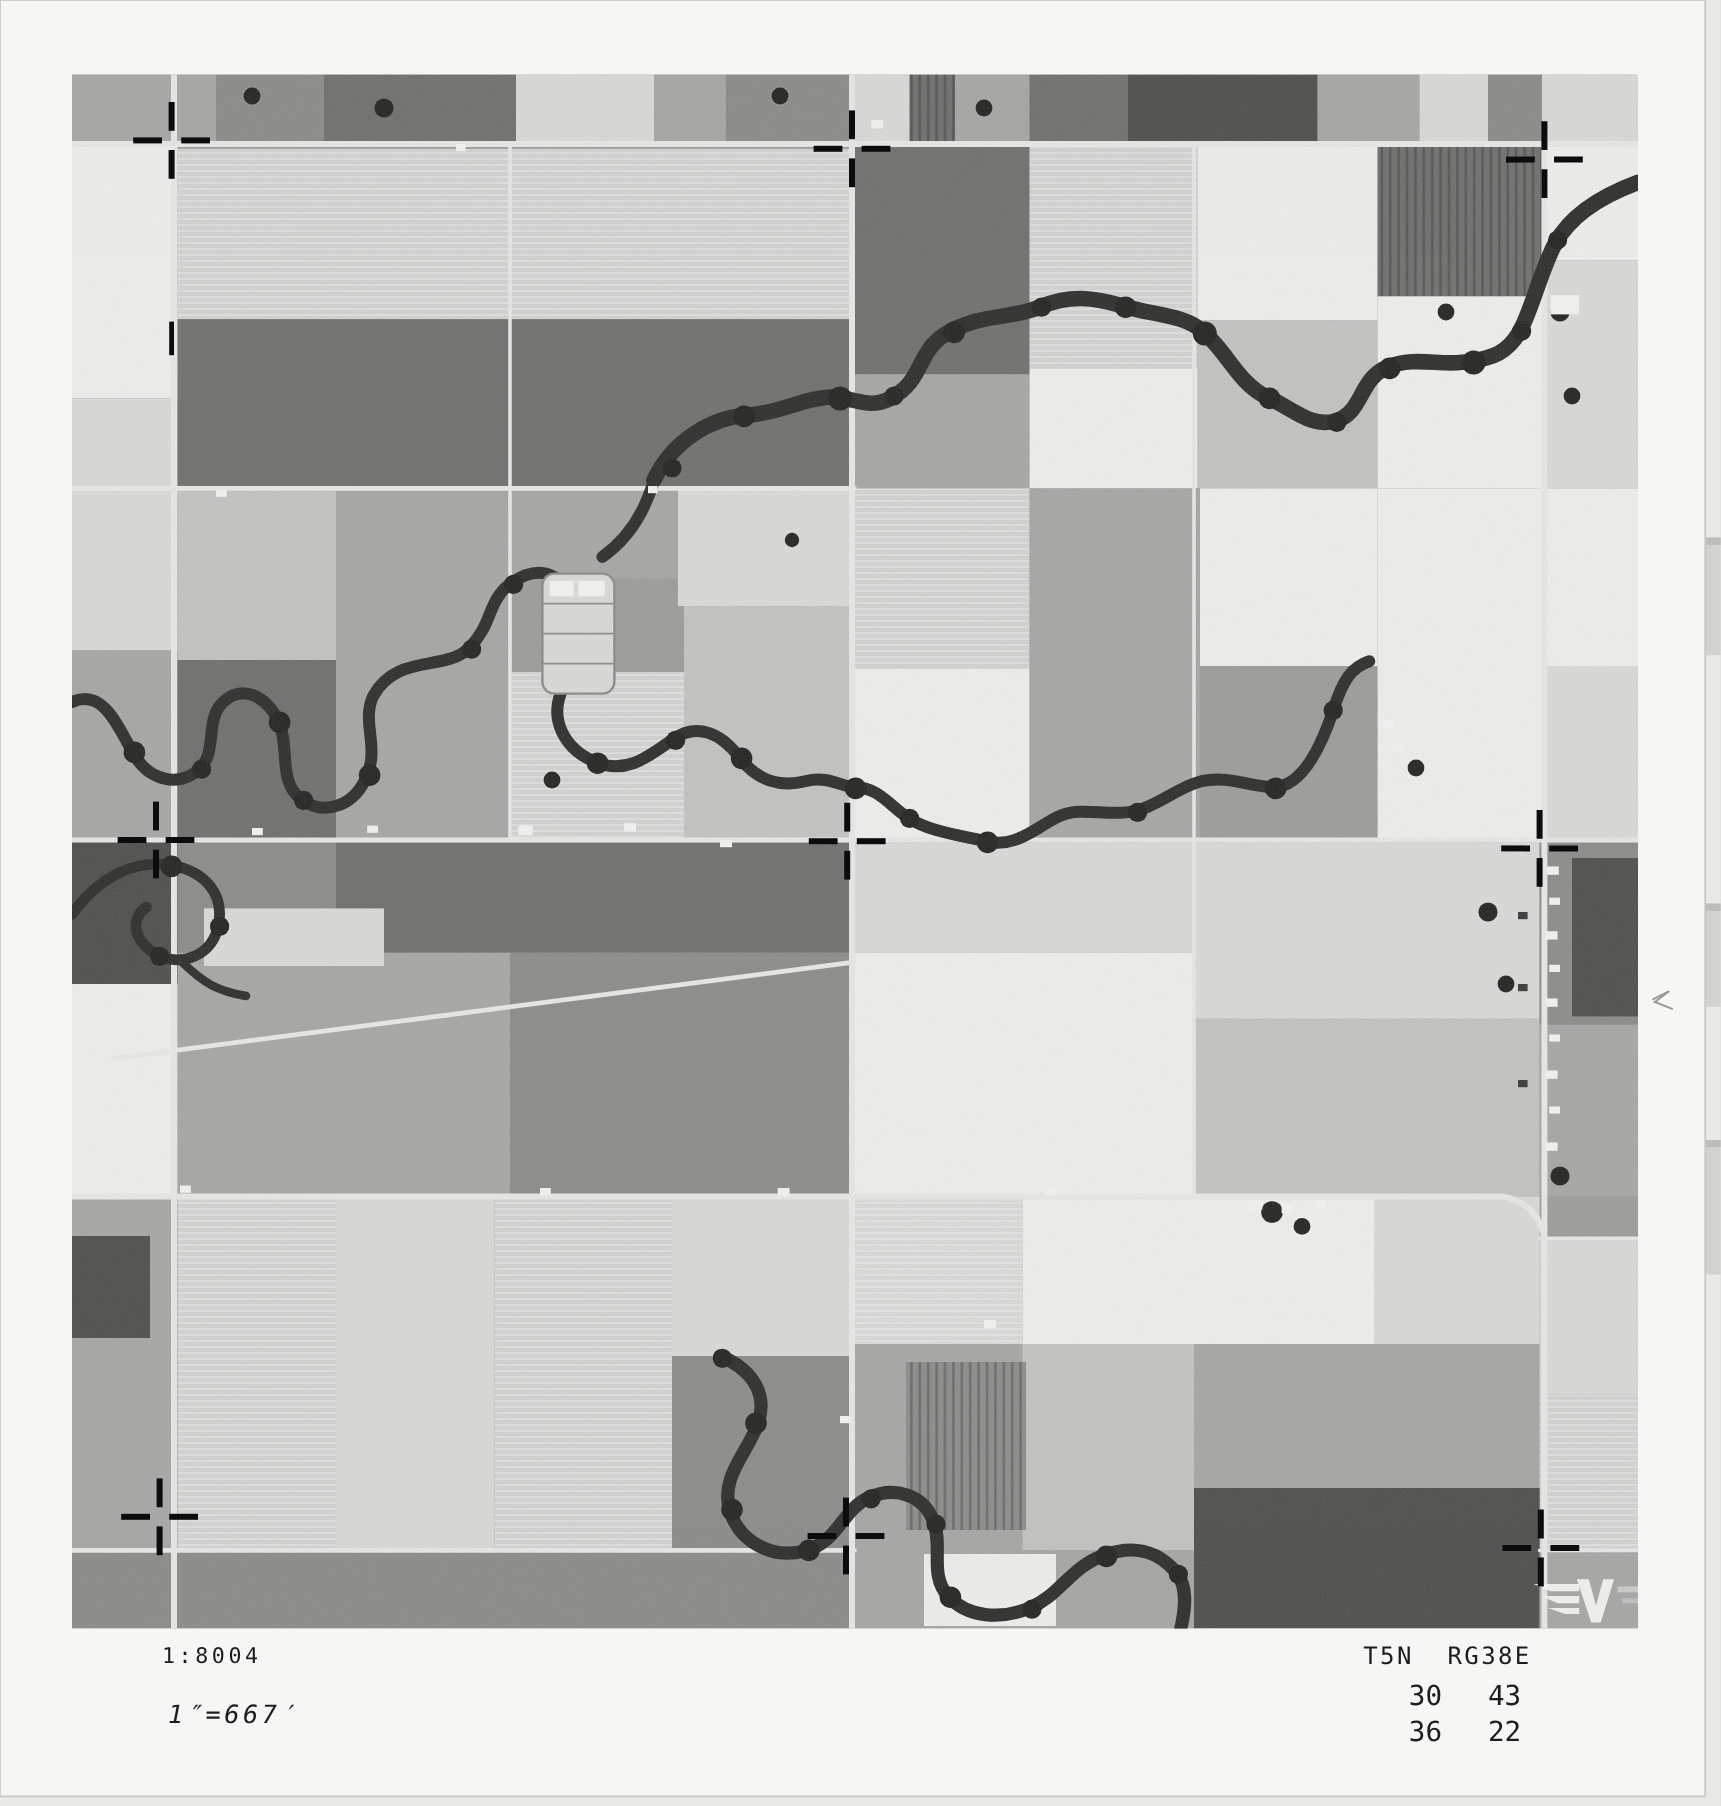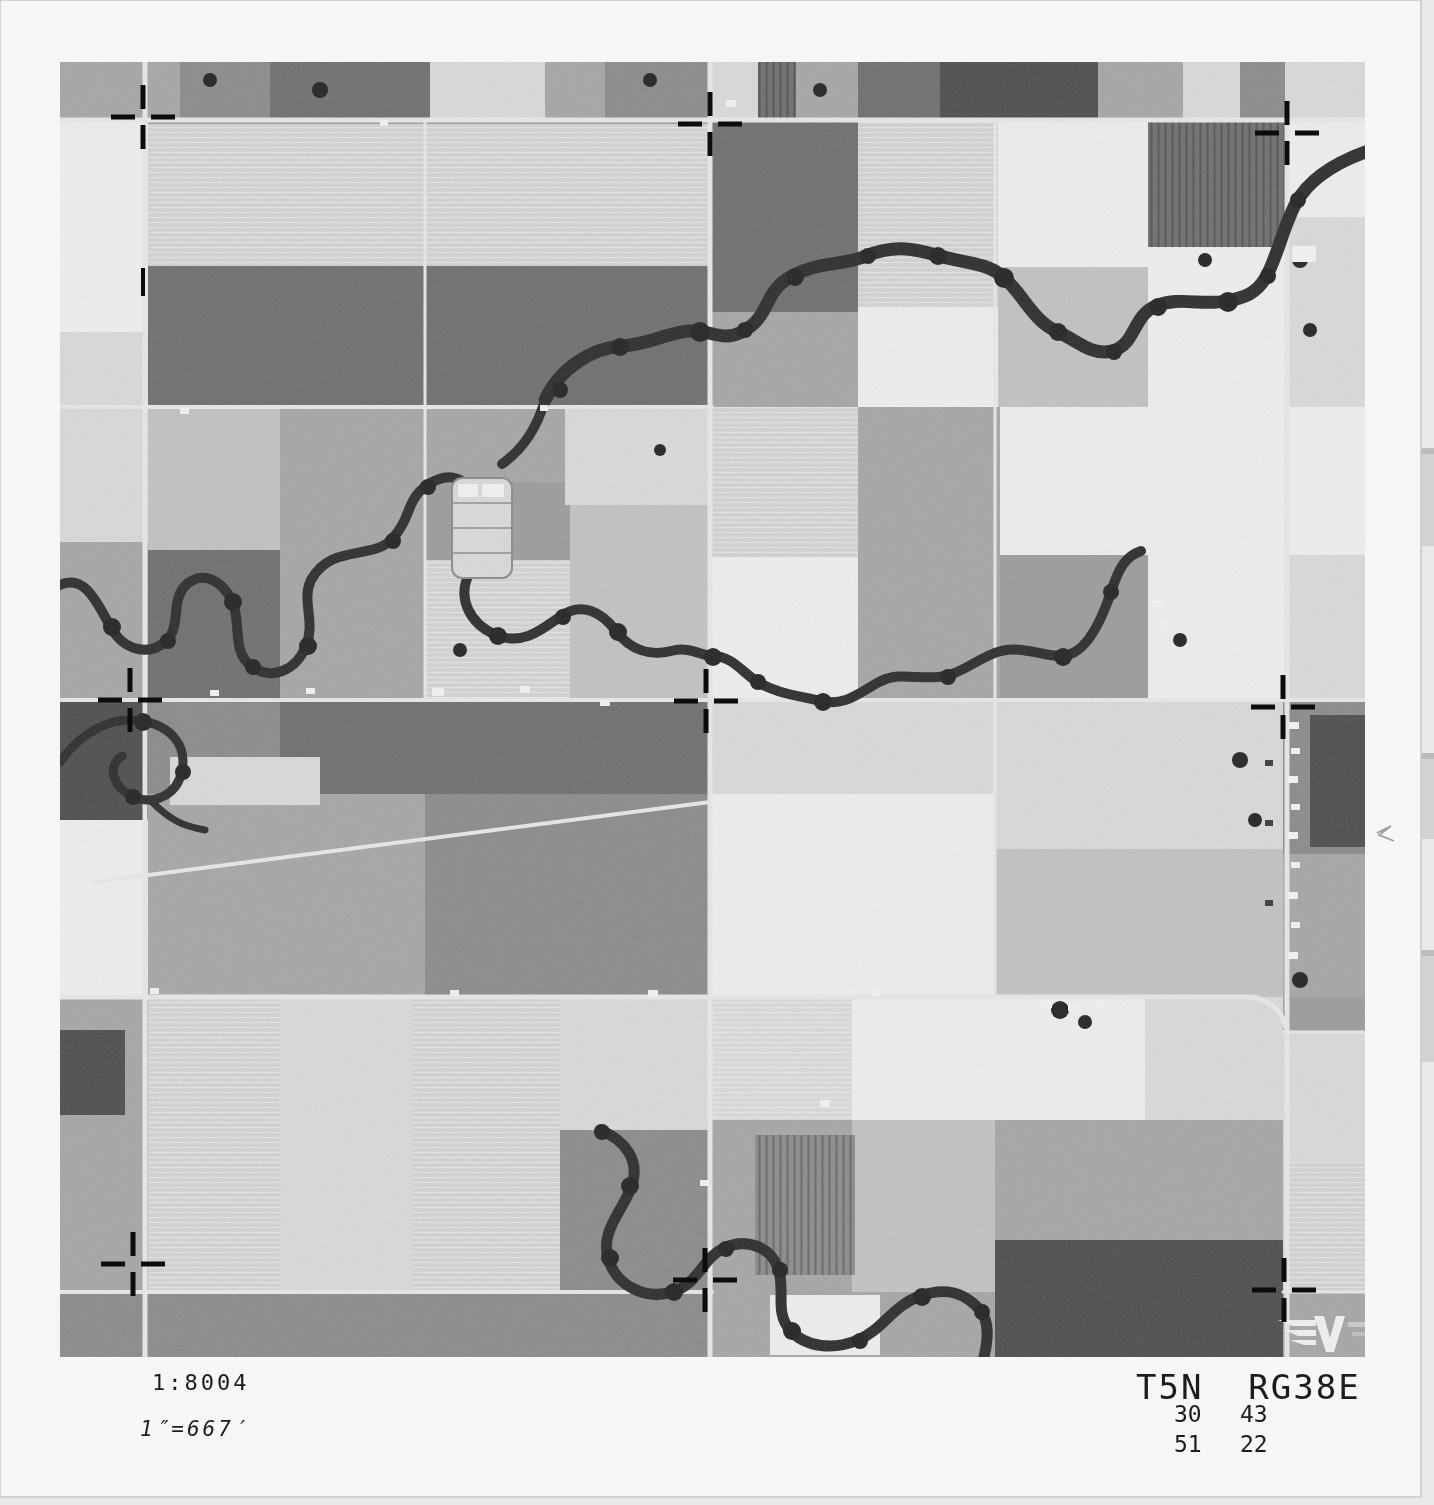--- a/index.html
+++ b/index.html
@@ -8,23 +8,23 @@
     background:#e9e9e7;
     font-family:"DejaVu Sans Mono","Liberation Mono",monospace;
   }
   .sheet{position:absolute;inset:0;}
   svg#scene{position:absolute;left:0;top:0;display:block;}
   .lbl{
     position:absolute;color:#1c1c1c;
     font-family:"DejaVu Sans Mono","Liberation Mono",monospace;
     white-space:pre;line-height:1;
   }
-  .scale1{left:152px;top:1372px;font-size:22px;letter-spacing:3px;}
+  .scale1{left:135px;top:1372px;font-size:18px;letter-spacing:3px;}
   .scale2{left:140px;top:1419px;font-size:21px;letter-spacing:3px;font-style:italic;}
-  .tr{left:1136px;top:1370px;font-size:34px;letter-spacing:2px;}
+  .tr{left:1136px;top:1370px;font-size:20px;letter-spacing:2px;}
   .sections{
     position:absolute;left:1174px;top:1403px;
     display:grid;grid-template-columns:48px 48px;column-gap:18px;row-gap:7px;
     font-size:23px;color:#1c1c1c;line-height:1;
   }
   .sections span{display:block;}
 </style>
 </head>
 <body>
 
@@ -327,17 +327,17 @@
       <polyline points="1377,833 1391,826 1379,835 1394,841" fill="none" stroke="#9a9a98" stroke-width="1.6"></polyline>
     </svg>
 
   <div class="lbl scale1">1:8004</div>
   <div class="lbl scale2">1″=667′</div>
   <div class="lbl tr">T5N  RG38E</div>
 
   <div class="sections">
     <span>30</span>
     <span>43</span>
-    <span>51</span>
+    <span>36</span>
     <span>22</span>
   </div>
 
 </div>
 
 </body></html>

